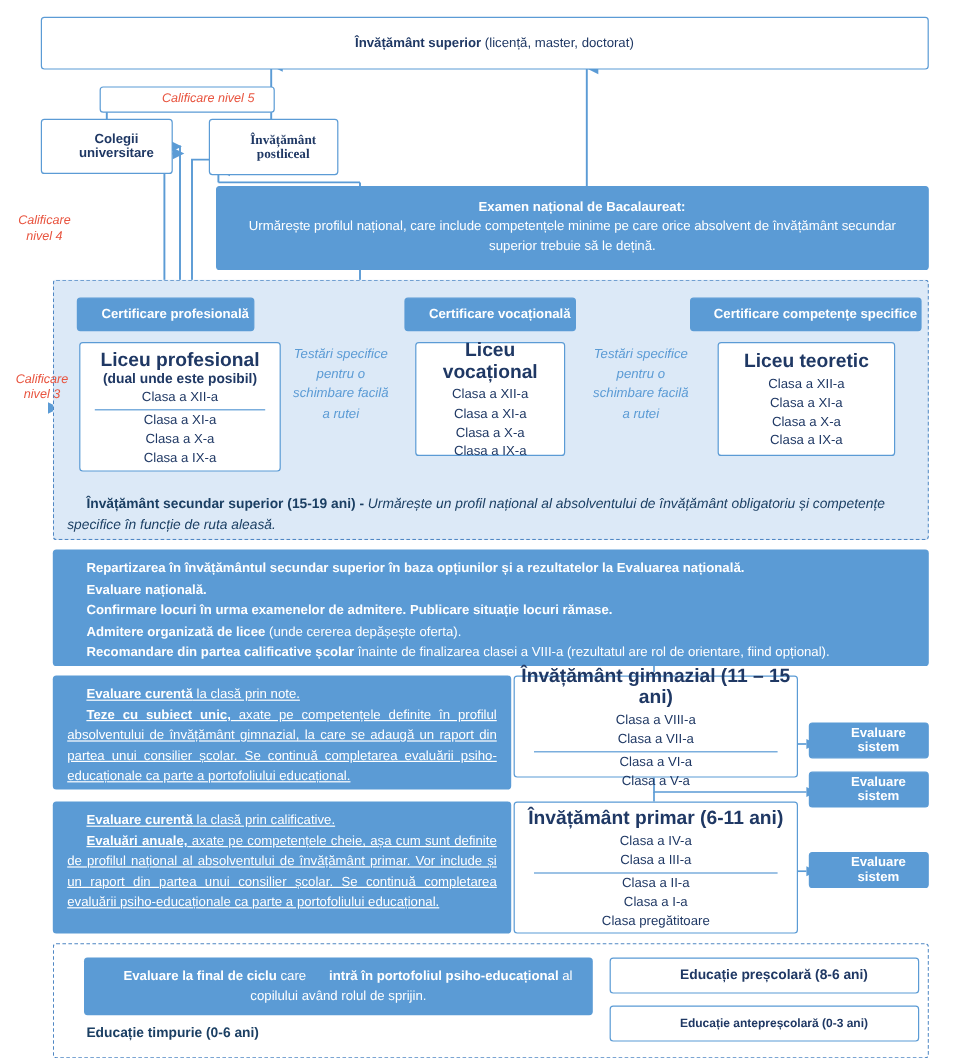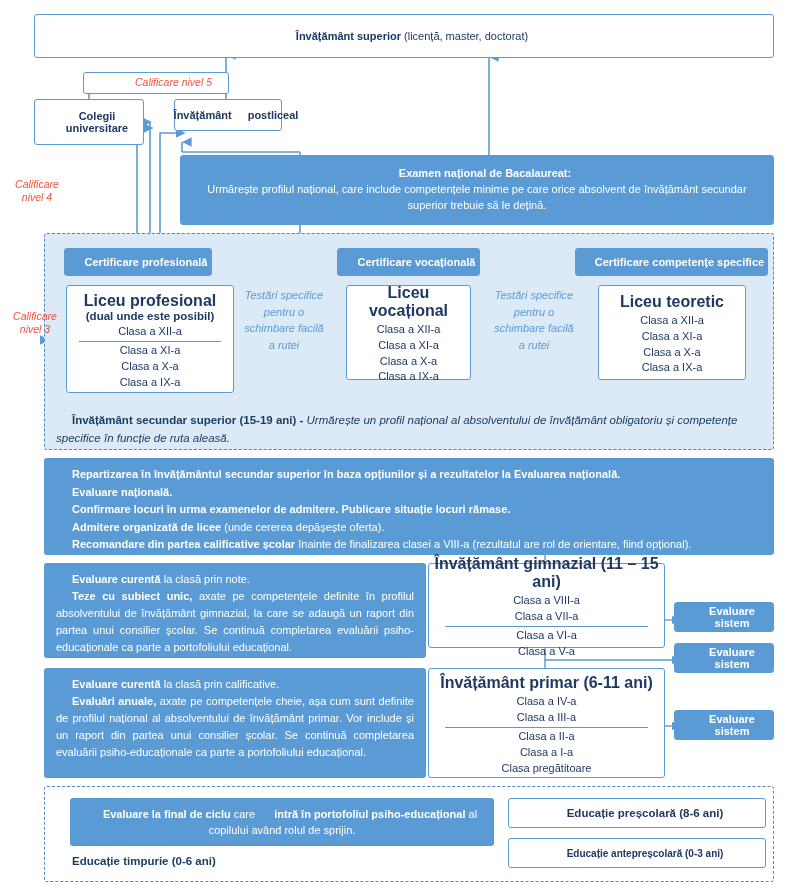--- a/index.html
+++ b/index.html
@@ -34,21 +34,21 @@
   .dashed-lite{
     border:1.4px dashed #4f87c4;border-radius:3px;background:#ffffff;
   }
   .bold{font-weight:bold;margin-left:16px;}
   .ital{font-style:italic;}
   .red-ital{color:#e8543f;font-style:italic;font-size:10.5px;line-height:1.25;text-align:center;}
   .ttl{font-weight:bold;font-size:16px;}
   .lvl-list{font-size:11px;line-height:1.45;text-align:center;color:#1f3864;}
   .hr-line{border-top:1.2px solid #5b9bd5;margin:1px auto;width:86%;}
   svg{position:absolute;overflow:visible;}
-  .just{text-align:justify;}
+  .just{text-align:justify;text-decoration:underline;}
 </style>
 </head>
 <body>
 
 <svg class="abs" style="left:0;top:0;width:800px;height:885px;">
   <defs>
     <marker id="arrL" markerWidth="8" markerHeight="8" refX="7" refY="4" orient="auto">
       <path d="M7,1 L1,4 L7,7 z" fill="#5b9bd5"></path>
     </marker>
     <marker id="arrR" markerWidth="8" markerHeight="8" refX="1" refY="4" orient="auto">
@@ -94,21 +94,21 @@
 
 <div class="abs box-white" style="left:83px;top:72px;width:146px;height:22px;border-color:#5b9bd5;padding-left:35px;">
   <span class="red-ital">Calificare nivel 5</span>
 </div>
 
 <div class="abs box-white" style="left:34px;top:99px;width:110px;height:46px;flex-direction:column;">
   <span class="bold">Colegii</span>
   <span class="bold">universitare</span>
 </div>
 
-<div class="abs box-white" style="left:174px;top:99px;width:108px;height:32px;">
+<div class="abs box-white" style="left:174px;top:99px;width:108px;height:47px;flex-direction:column;font-family:Liberation Serif, serif;">
   <span class="bold">Învățământ</span>
   <span class="bold">postliceal</span>
 </div>
 
 <div class="abs box-blue" style="left:180px;top:155px;width:594px;height:70px;flex-direction:column;padding:6px 9px;">
   <div class="bold" style="margin-bottom:3px;">Examen național de Bacalaureat:</div>
   <div style="text-align:center;line-height:1.45;">Urmărește profilul național, care include competențele minime pe care orice absolvent de învățământ secundar superior trebuie să le dețină.</div>
 </div>
 
 <div class="abs" style="left:6px;top:178px;width:62px;">

